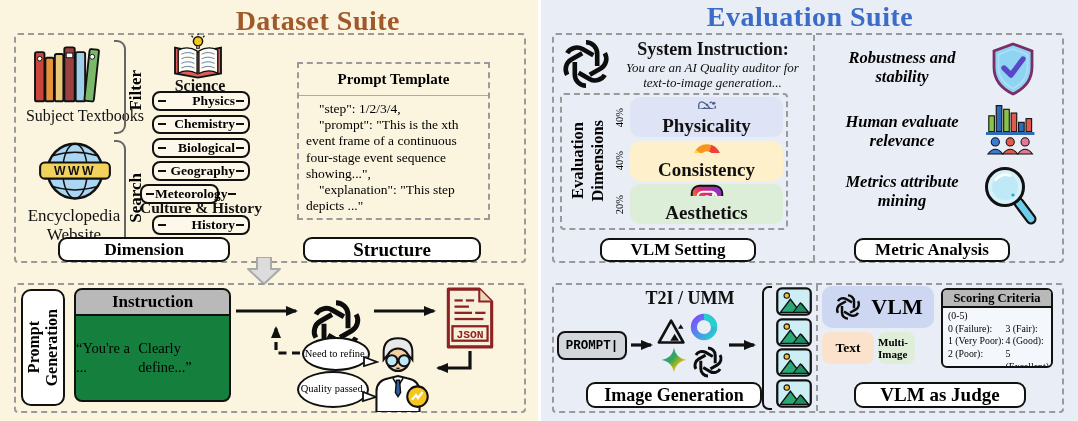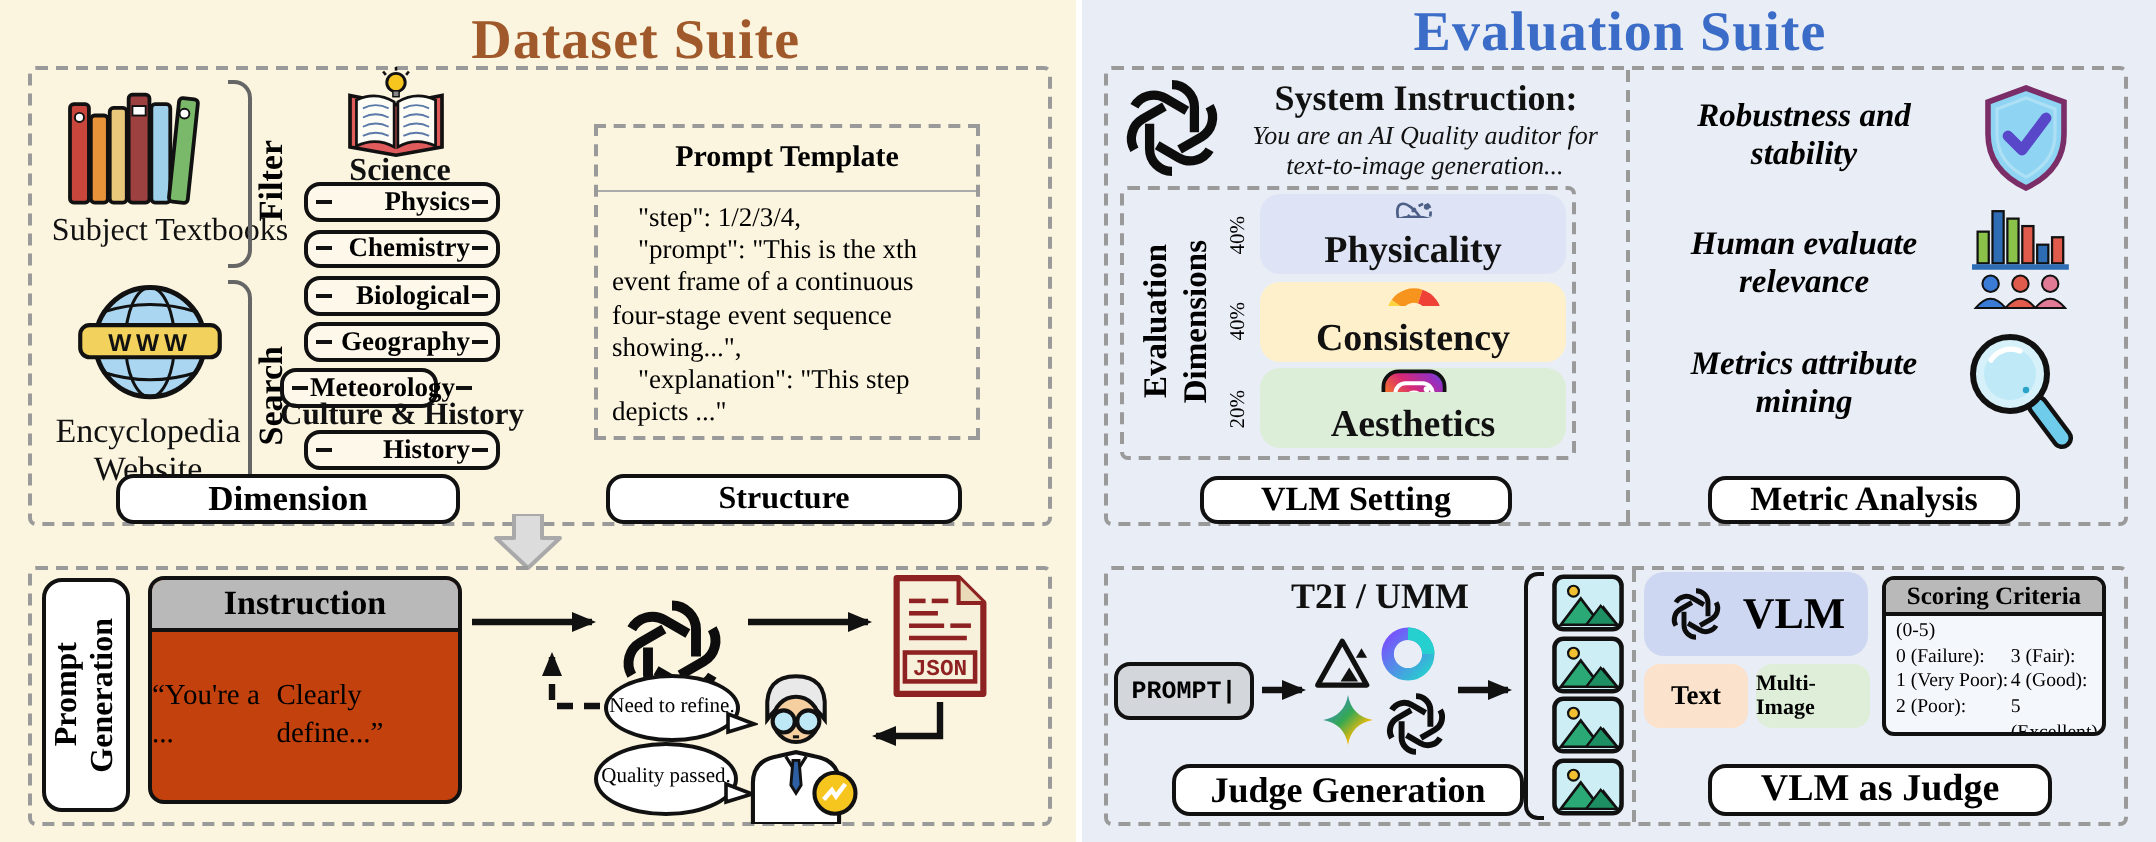--- a/index.html
+++ b/index.html
@@ -25,21 +25,21 @@
           font-weight:700; font-size:13.5px; }
   .pill::before, .pill::after { content:""; width:8px; height:2.2px; background:#111; flex:none; }
   .pill span { flex:1; text-align:right; padding:0 1px; white-space:nowrap; }
   .bracket-r { position:absolute; border:2.6px solid #666; border-left:none; border-radius:0 9px 9px 0; }
   .bracket-l { position:absolute; border:2.6px solid #111; border-right:none; border-radius:7px 0 0 7px; }
   .tplbox { position:absolute; border:2px dashed #9a9a9a; background:#fbf4de; }
   .tplhead { height:32px; display:flex; align-items:center; justify-content:center;
              font-weight:700; font-size:15px; border-bottom:1.5px solid #aaa; }
   .tplbody { padding:5px 7px 0 7px; font-size:13.5px; line-height:1.2; }
   .tplbody p { text-indent:13px; }
-  .card { position:absolute; border:2.5px solid #111; border-radius:8px; overflow:hidden; background:#c2410c; }
+  .card { position:absolute; border:2.5px solid #111; border-radius:8px; overflow:hidden; background:#15803d; }
   .cardhead { background:#b9b9b9; border-bottom:2.5px solid #111; display:flex; align-items:center; justify-content:center; font-weight:700; }
   .bubble { position:absolute; background:#fff; border:2px solid #111; border-radius:50%;
             display:flex; flex-direction:column; align-items:center; justify-content:center;
             text-align:center; font-size:10.5px; line-height:1.15; }
   .bubble svg.tail { position:absolute; right:-11px; top:52%; }
   .dimrow { position:absolute; border-radius:10px; display:flex; align-items:center; padding:0 6px; gap:6px;flex-direction:column; }
   .dimrow .dimlabel { flex:1; text-align:center; font-weight:700; font-size:19px; color:#111; }
   .mtext { position:absolute; font-style:italic; font-weight:700; font-size:16.5px; text-align:center; line-height:1.18; }
   .promptbox { position:absolute; background:#d3d7db; border:2.5px solid #111; border-radius:8px;
                display:flex; align-items:center; justify-content:center;
@@ -304,21 +304,21 @@
   <div class="tplbox" style="left:297px;top:62px;width:193px;height:158px;">
     <div class="tplhead">Prompt Template</div>
     <div class="tplbody">
       <p>"step": 1/2/3/4,</p>
       <p>"prompt": "This is the xth event frame of a continuous four-stage event sequence showing...",</p>
       <p>"explanation": "This step depicts ..."</p>
     </div>
   </div>
 
   <div class="label-box" style="left:58px;top:237px;width:172px;height:25px;font-size:17.5px;">Dimension</div>
-  <div class="label-box" style="left:303px;top:237px;width:178px;height:25px;font-size:16px;">Structure</div>
+  <div class="label-box" style="left:303px;top:237px;width:178px;height:25px;font-size:19px;">Structure</div>
 
   <svg class="abs" style="left:246px;top:257px;" width="36" height="28">
       <use href="#sym-grayarrow"></use>
     </svg>
 
   <div class="dbox" style="left:14px;top:283px;width:512px;height:130px;"></div>
 
   <div class="label-box" style="left:21px;top:289px;width:44px;height:117px;border-radius:10px;">
     <span class="vtext" style="font-size:16px;">Prompt</span>
     <span class="vtext" style="font-size:16px;">Generation</span>
@@ -458,30 +458,30 @@
   <svg class="abs" style="left:775px;top:317.5px;" width="38" height="29">
       <use href="#sym-imgthumb" width="38" height="29"></use>
     </svg>
   <svg class="abs" style="left:775px;top:348px;" width="38" height="29">
       <use href="#sym-imgthumb" width="38" height="29"></use>
     </svg>
   <svg class="abs" style="left:775px;top:378.5px;" width="38" height="29">
       <use href="#sym-imgthumb" width="38" height="29"></use>
     </svg>
 
-  <div class="label-box" style="left:586px;top:382px;width:176px;height:26px;font-size:18px;">Judge Generation</div>
+  <div class="label-box" style="left:586px;top:382px;width:176px;height:26px;font-size:18px;">Image Generation</div>
 
   <div class="tintbox" style="left:822px;top:286px;width:112px;height:42px;background:#cdd7f1;border-radius:10px;gap:8px;">
     <svg width="30" height="30">
         <use href="#sym-openai" width="30" height="30"></use>
       </svg>
     <span style="font-size:22px;">VLM</span>
   </div>
   <div class="tintbox" style="left:822px;top:332px;width:52px;height:32px;background:#fbe2cd;font-size:13.5px;">Text</div>
-  <div class="tintbox" style="left:878px;top:332px;width:57px;height:32px;background:#dfeed9;font-size:11px;">Multi-Image</div>
+  <div class="tintbox" style="left:878px;top:332px;width:37px;height:32px;background:#dfeed9;font-size:11px;">Multi-Image</div>
 
   <div class="score" style="left:941px;top:288px;width:112px;height:80px;">
     <div class="scorehead">Scoring Criteria</div>
     <div class="scorebody">
       <div>(0-5)</div>
       <div class="srow">
           <span>0 (Failure):</span>
           <span>3 (Fair):</span>
         </div>
       <div class="srow">

